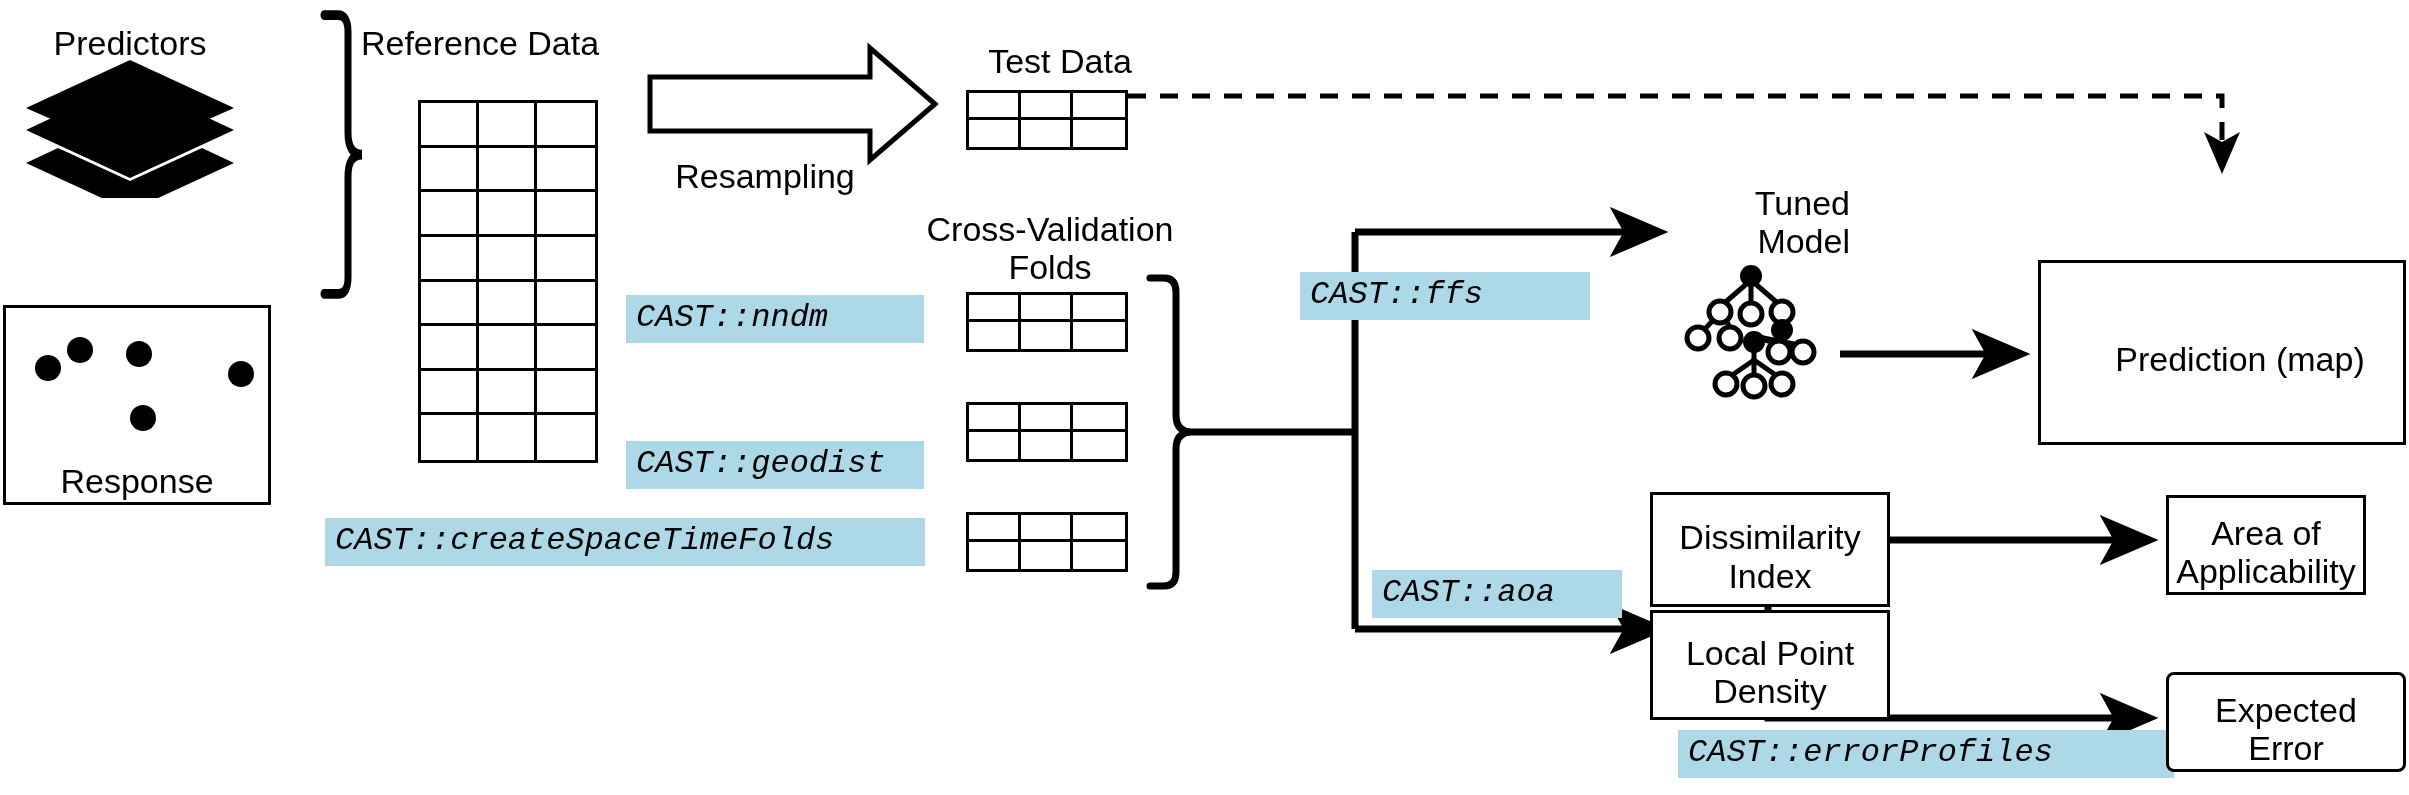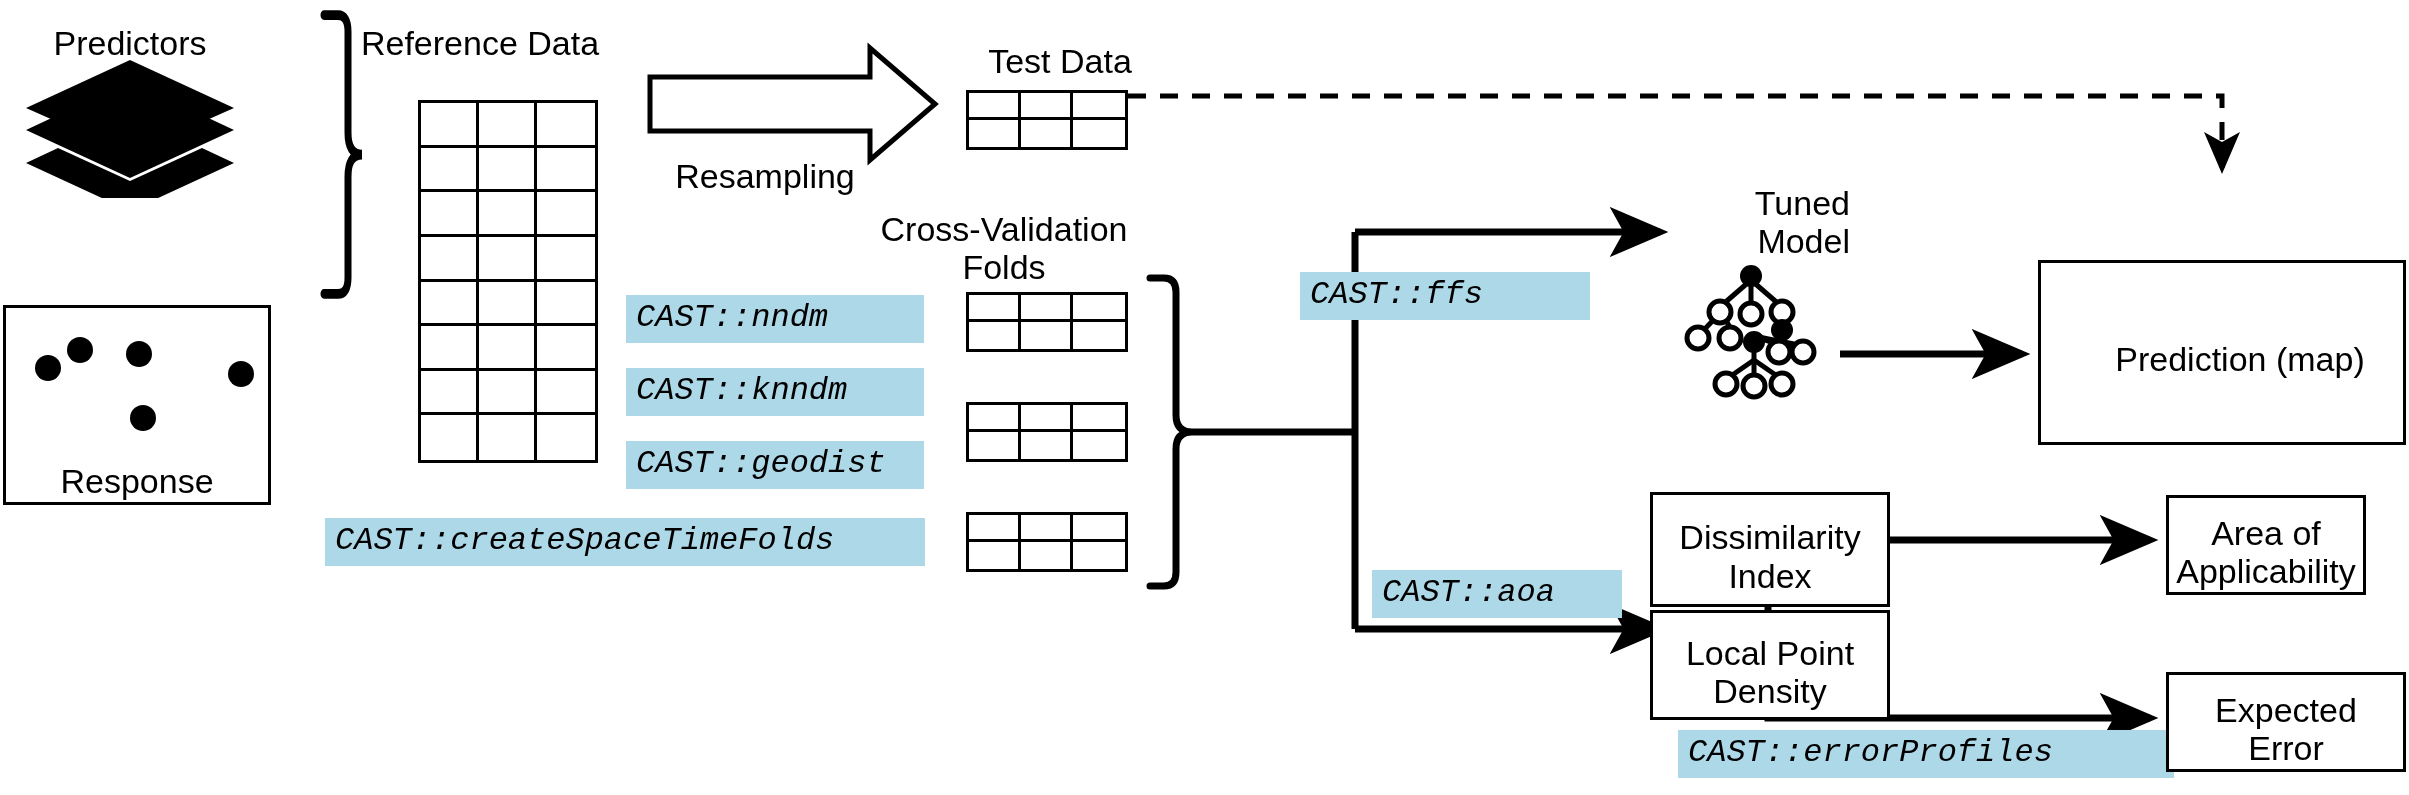--- a/index.html
+++ b/index.html
@@ -185,36 +185,35 @@
       <div class="gcell"></div>
       <div class="gcell lastcol"></div>
       <div class="gcell lastrow"></div>
       <div class="gcell lastrow"></div>
       <div class="gcell lastcol lastrow"></div>
     </div>
 
   <div class="abs lbl" style="left:645px; top:143px; width:240px;">Resampling</div>
 
   <div class="abs chip" style="left:626px; top:295px; width:298px;">CAST::nndm</div>
-  <div class="abs chip" style="left:626px; top:368px; width:298px;">CAST::knndm</div>
   <div class="abs chip" style="left:626px; top:441px; width:298px;">CAST::geodist</div>
   <div class="abs chip" style="left:325px; top:518px; width:600px;">CAST::createSpaceTimeFolds</div>
 
   <div class="abs lbl" style="left:910px; top:28px; width:300px;">Test Data</div>
 
   <div class="abs gtable" id="test-table" style="left:966px; top:90px; width:162px; height:60px; grid-template-columns:repeat(3,1fr); grid-template-rows:repeat(2,1fr);">
       <div class="gcell"></div>
       <div class="gcell"></div>
       <div class="gcell lastcol"></div>
       <div class="gcell lastrow"></div>
       <div class="gcell lastrow"></div>
       <div class="gcell lastcol lastrow"></div>
     </div>
 
-  <div class="abs lbl" style="left:844px; top:196px; width:320px;">Cross-Validation
+  <div class="abs lbl" style="left:890px; top:196px; width:320px;">Cross-Validation
 Folds</div>
 
   <div class="abs gtable fold-table" style="left:966px; top:292px; width:162px; height:60px; grid-template-columns:repeat(3,1fr); grid-template-rows:repeat(2,1fr);">
       <div class="gcell"></div>
       <div class="gcell"></div>
       <div class="gcell lastcol"></div>
       <div class="gcell lastrow"></div>
       <div class="gcell lastrow"></div>
       <div class="gcell lastcol lastrow"></div>
     </div>
@@ -286,18 +285,18 @@
 Density</span>
   </div>
 
   <div class="abs chip" style="left:1678px; top:730px; width:496px;">CAST::errorProfiles</div>
 
   <div class="abs box" style="left:2166px; top:495px; width:200px; height:100px;">
     <span class="lbl">Area of
 Applicability</span>
   </div>
 
-  <div class="abs box" style="left:2166px; top:672px; width:240px; height:100px;">
+  <div class="abs box" style="left:2166px; top:672px; width:240px; height:100px;border-radius:8px;">
     <span class="lbl">Expected
 Error</span>
   </div>
 
 </div>
 
 </body></html>

